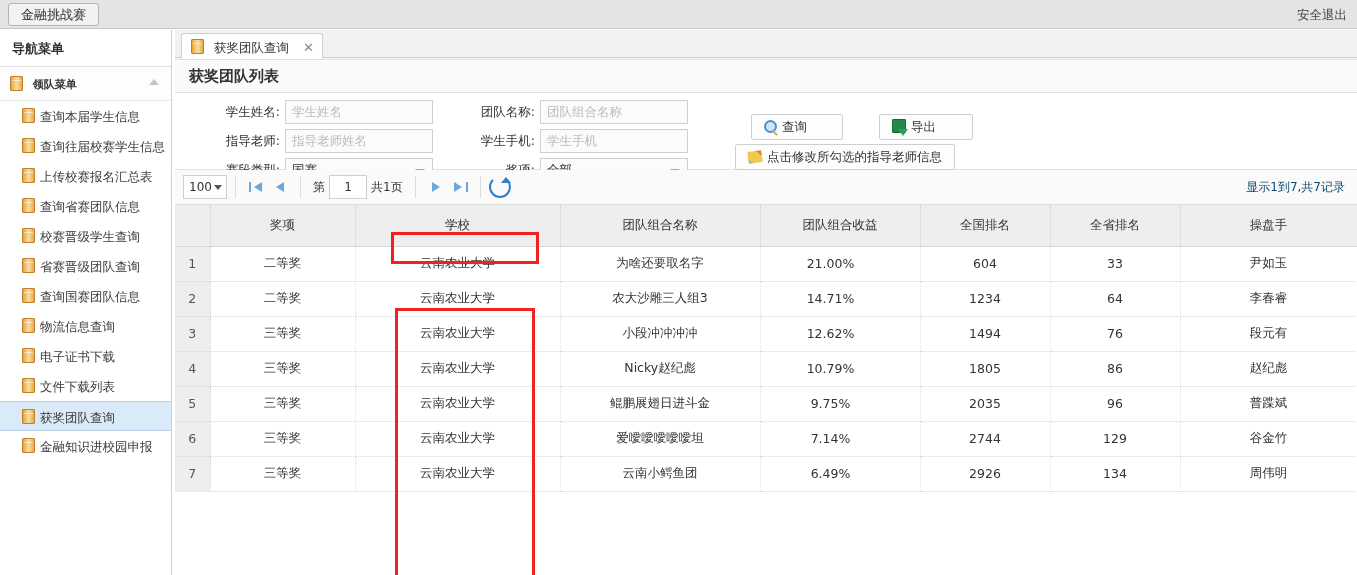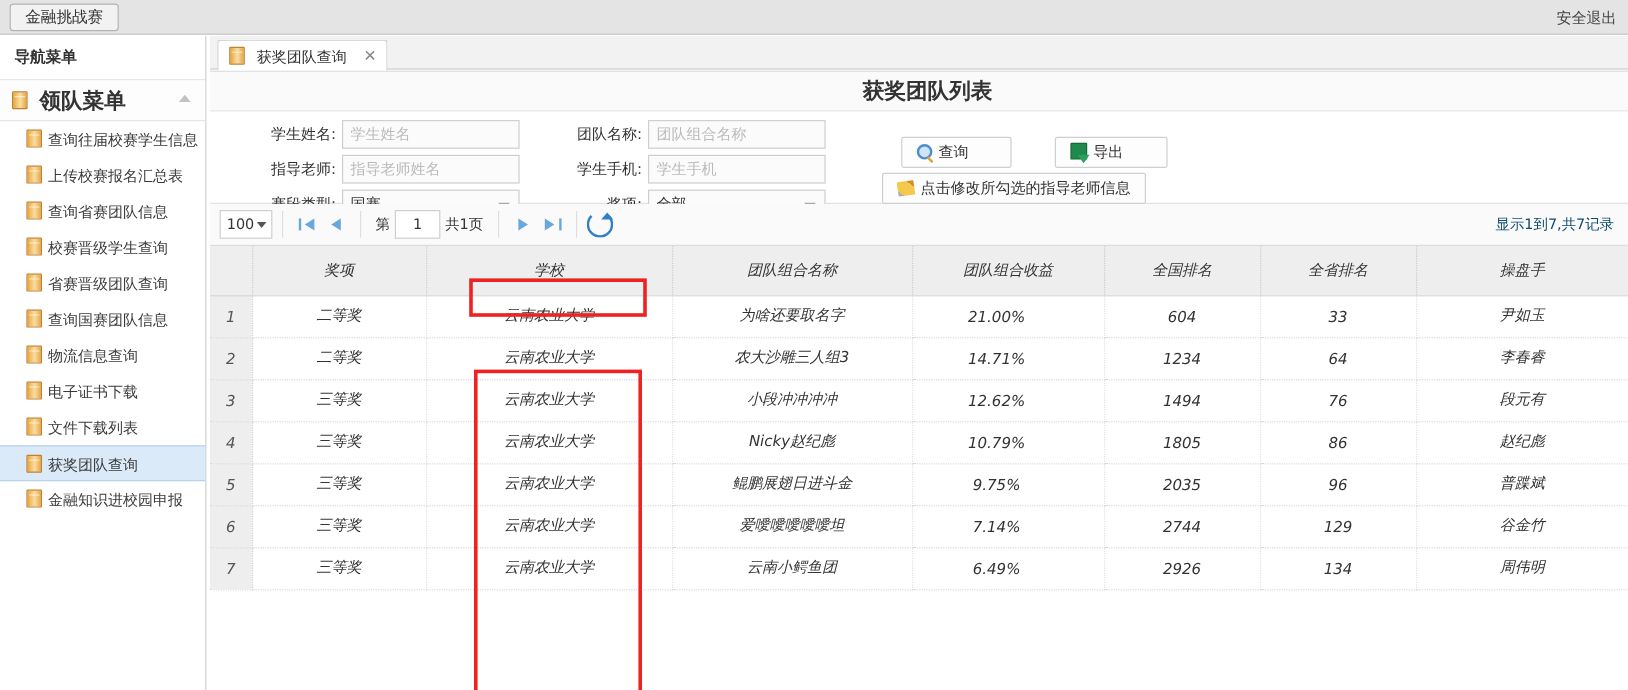--- a/index.html
+++ b/index.html
@@ -52,21 +52,21 @@
     border-bottom: 1px solid #e0e0e0;
   }
   #group-header {
     position: relative;
     height: 34px; line-height: 34px;
     padding-left: 10px;
     border-bottom: 1px solid #e6e6e6;
     background: #fdfdfd;
   }
   #group-header .gtext {
-    font-size: 18px; font-weight: bold; color: #333;
+    font-size: 11px; font-weight: bold; color: #333;
     margin-left: 6px; vertical-align: middle;
   }
   .folder-icon {
     display: inline-block;
     width: 13px; height: 15px;
     vertical-align: -3px;
     background: linear-gradient(to right, #e8a33d 0%, #f5cd7e 35%, #f7dca6 55%, #e9a63f 100%);
     border: 1px solid #c2802a;
     border-radius: 1px;
     position: relative;
@@ -125,24 +125,23 @@
   #tab-close { color: #888; font-size: 13px; vertical-align: middle; }
 
   #panel {
     position: absolute; left: 0; top: 29px; width: 1182px; height: 516px;
     background: #ffffff;
     border-top: 1px solid #e2e2e2;
   }
   #panel-title {
     height: 33px; line-height: 33px;
     padding-left: 14px;
-    font-size: 18px; font-weight: bold; color: #333;
+    font-size: 15px; font-weight: bold; color: #333;
     background: #fafafa;
     border-bottom: 1px solid #e2e2e2;
-    text-align: center;
   }
 
   
   #searchform {
     position: relative;
     height: 77px;
     border-bottom: 1px solid #e2e2e2;
     background: #ffffff;
   }
   .fld { position: absolute; height: 24px; }
@@ -276,21 +275,21 @@
     width: 0; height: 0;
     border-left: 5px solid transparent; border-right: 5px solid transparent;
     border-bottom: 6px solid #2f7fc4;
   }
   #pager-status {
     position: absolute; right: 12px; top: 0; height: 35px; line-height: 35px;
     font-size: 12px; color: #0c4a6e; white-space: nowrap;
   }
 
   
-  #grid { position: relative; width: 978px; font-style: italic; }
+  #grid { position: relative; width: 978px; }
   table.grid { width: 1182px; border-collapse: collapse; table-layout: fixed; }
   table.grid th {
     height: 41px;
     background: #eeeeee;
     border-bottom: 1px solid #d6d6d6;
     border-right: 1px dotted #cdcdcd;
     font-size: 12.5px; font-weight: normal; color: #333;
     text-align: center;
   }
   table.grid td {
@@ -329,20 +328,21 @@
 </div>
 
 <div id="sidebar">
   <div id="sidebar-title">导航菜单</div>
   <div id="group-header">
     <span class="folder-icon"></span>
     <span class="gtext">领队菜单</span>
     <span class="chev-up"></span>
   </div>
   <div id="sidebar-items">
+      <div class="menu-item"><span class="folder-icon"></span><span class="mtext">查询本届学生信息</span></div>
       <div class="menu-item"><span class="folder-icon"></span><span class="mtext">查询往届校赛学生信息</span></div>
       <div class="menu-item"><span class="folder-icon"></span><span class="mtext">上传校赛报名汇总表</span></div>
       <div class="menu-item"><span class="folder-icon"></span><span class="mtext">查询省赛团队信息</span></div>
       <div class="menu-item"><span class="folder-icon"></span><span class="mtext">校赛晋级学生查询</span></div>
       <div class="menu-item"><span class="folder-icon"></span><span class="mtext">省赛晋级团队查询</span></div>
       <div class="menu-item"><span class="folder-icon"></span><span class="mtext">查询国赛团队信息</span></div>
       <div class="menu-item"><span class="folder-icon"></span><span class="mtext">物流信息查询</span></div>
       <div class="menu-item"><span class="folder-icon"></span><span class="mtext">电子证书下载</span></div>
       <div class="menu-item"><span class="folder-icon"></span><span class="mtext">文件下载列表</span></div>
       <div class="menu-item selected"><span class="folder-icon"></span><span class="mtext">获奖团队查询</span></div>

